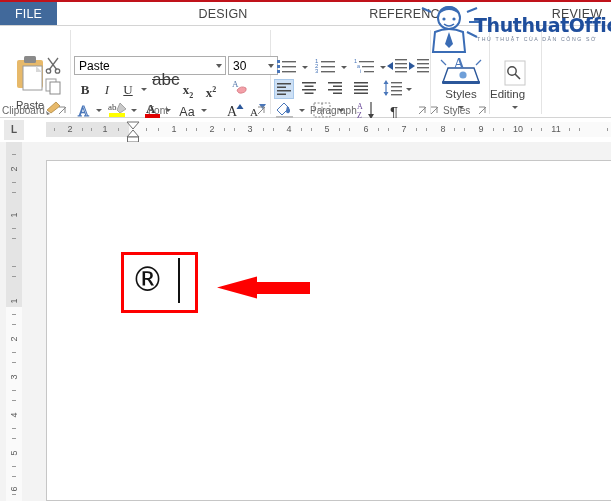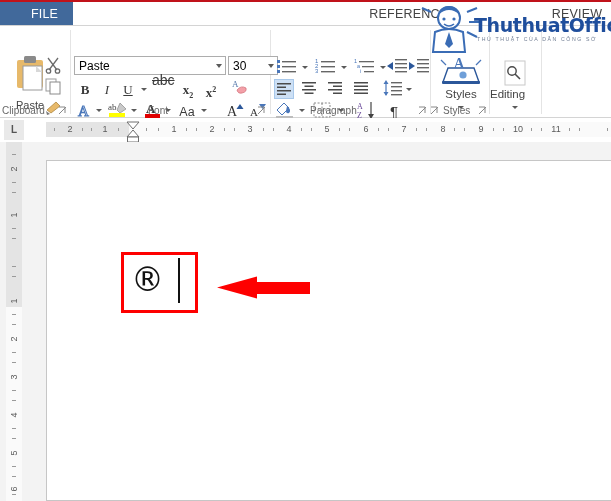--- a/index.html
+++ b/index.html
@@ -11,21 +11,21 @@
   }
   .app{position:relative;width:611px;height:501px;overflow:hidden;background:#fff;}
 
   
   .topline{position:absolute;left:0;top:0;width:611px;height:2px;background:#c0121a;}
 
   
   .tabstrip{position:absolute;left:0;top:2px;width:611px;height:24px;background:#ffffff;}
   .tab{position:absolute;top:0;height:24px;line-height:24px;font-size:12.5px;color:#444;
        text-align:center;letter-spacing:.2px;white-space:nowrap;}
-  .tab.file{background:#41699b;color:#fff;font-size:12.5px;padding-left:16px;}
+  .tab.file{background:#41699b;color:#fff;font-size:12.5px;}
   .tab.active{color:#2b579a;background:#fff;border-left:1px solid #d4d4d4;border-right:1px solid #d4d4d4;border-top:1px solid #d4d4d4;box-sizing:border-box;}
   .tabstrip-underline{position:absolute;left:0;top:25px;width:611px;height:1px;background:#d4d4d4;}
 
   
   .ribbon{position:absolute;left:0;top:26px;width:611px;height:92px;background:#fff;
           border-bottom:1px solid #d4d4d4;box-sizing:border-box;}
   .grp-sep{position:absolute;top:4px;width:1px;height:84px;background:#e4e4e4;}
   .grp-label{position:absolute;bottom:1px;font-size:10px;color:#666;white-space:nowrap;}
   .dlg{position:absolute;bottom:2px;width:9px;height:9px;color:#888;font-size:9px;line-height:9px;}
 
@@ -92,20 +92,21 @@
 </style>
 </head>
 <body>
 
 <div class="app">
 
   <div class="topline"></div>
 
   <div class="tabstrip">
     <div class="tab file" style="left:0px;width:57px;">FILE</div>
+    <div class="tab" style="left:193px;width:60px;">DESIGN</div>
     <div class="tab" style="left:366px;width:94px;">REFERENCES</div>
     <div class="tab" style="left:546px;width:62px;">REVIEW</div>
   </div>
   <div class="tabstrip-underline"></div>
 
   <div class="ribbon">
 
     <div class="grp-sep" style="left:70px;"></div>
     <div class="grp-sep" style="left:270px;"></div>
     <div class="grp-sep" style="left:430px;"></div>
@@ -159,21 +160,21 @@
     </div>
     <div class="sizebox">
       <span>30</span>
       <span class="cbarrow"></span>
     </div>
 
     <div class="rbtn" style="left:76px;top:54px;width:18px;font-weight:bold;font-family:'Liberation Serif',serif;">B</div>
     <div class="rbtn" style="left:99px;top:54px;width:16px;font-style:italic;font-family:'Liberation Serif',serif;">I</div>
     <div class="rbtn" style="left:120px;top:54px;width:16px;text-decoration:underline;font-family:'Liberation Serif',serif;">U</div>
     <div class="caret" style="left:141px;top:62px;"></div>
-    <div class="rbtn" style="left:152px;top:44px;width:22px;font-size:14px;text-decoration:line-through;">abc</div>
+    <div class="rbtn" style="left:152px;top:44px;width:22px;font-size:17px;text-decoration:line-through;">abc</div>
     <div class="rbtn" style="left:180px;top:54px;width:16px;font-weight:bold;font-family:'Liberation Serif',serif;">
       <span>x</span><sub style="font-size:8px;">2</sub>
     </div>
     <div class="rbtn" style="left:203px;top:54px;width:16px;font-weight:bold;font-family:'Liberation Serif',serif;">
       <span>x</span><sup style="font-size:8px;">2</sup>
     </div>
     <div class="mini-btn" style="left:230px;top:52px;">
       <svg width="20" height="18" viewBox="0 0 20 18">
         <text x="2" y="9" font-size="9" fill="#5577aa" font-family="Liberation Serif, serif">A</text>
         <path d="M7 12 q4 -5 9 -2 q1 4 -4 5 q-4 1 -5 -3 Z" fill="#f3a0a8" stroke="#d06a74" stroke-width="0.7"></path>

